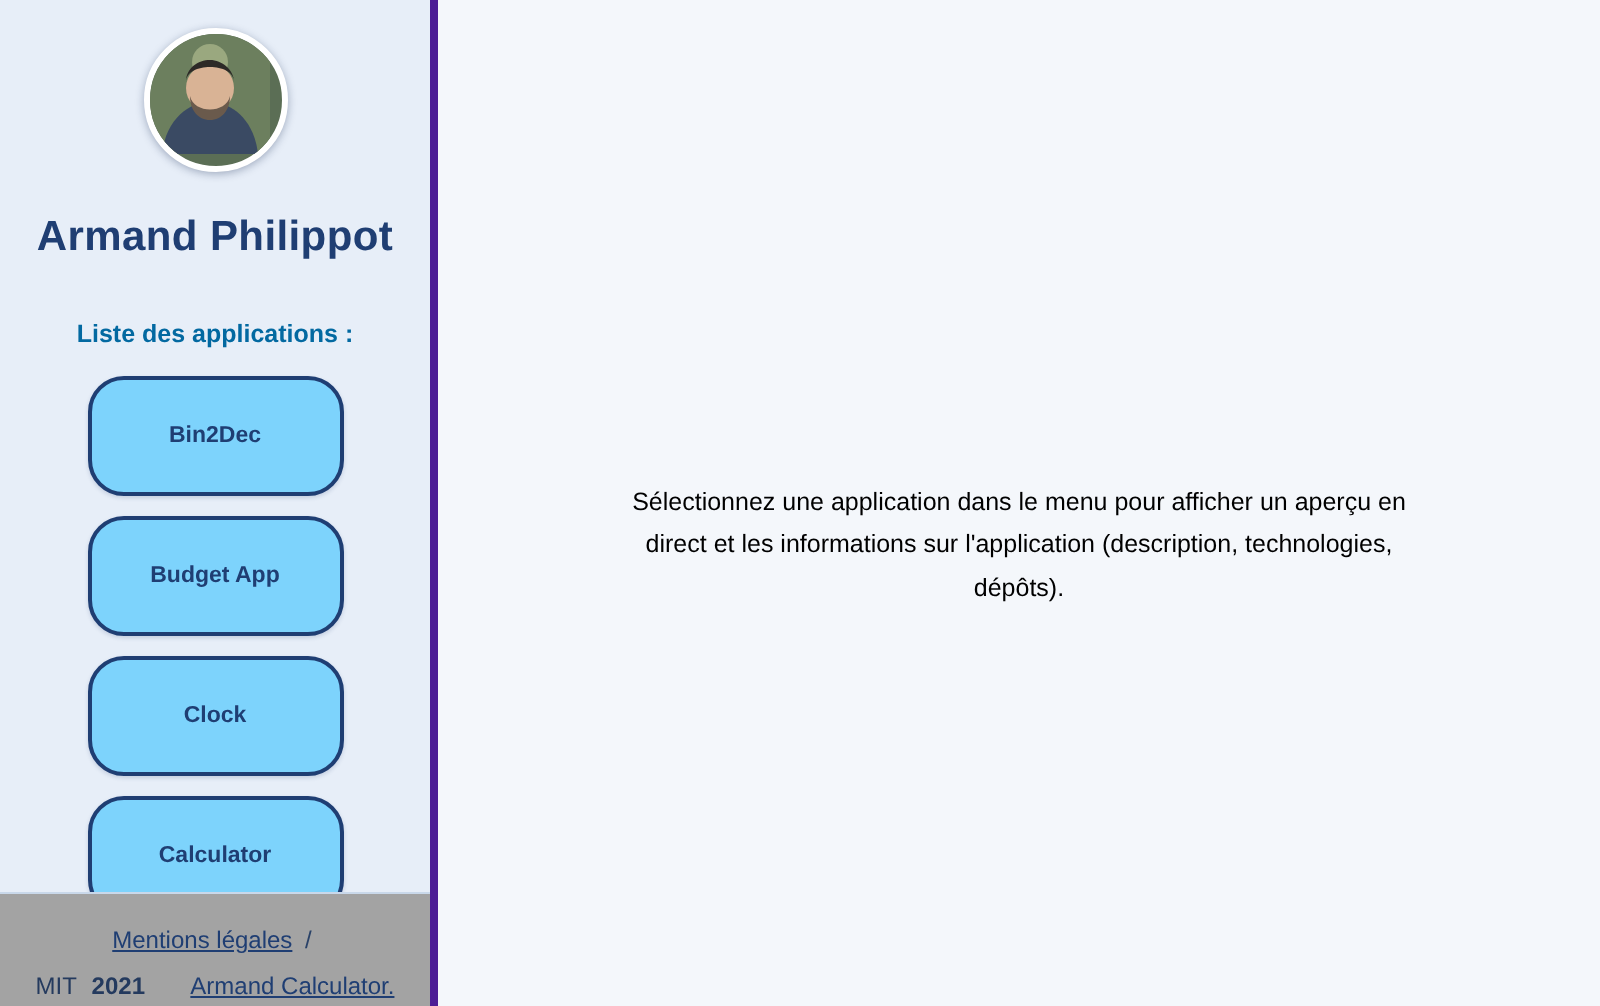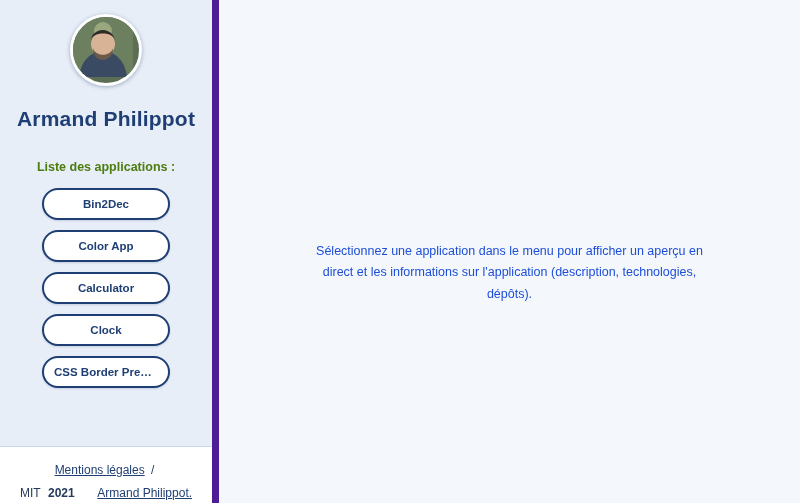--- a/index.html
+++ b/index.html
@@ -18,21 +18,21 @@
     width: 800px;
     height: 503px;
   }
 
   
   .sidebar {
     width: 219px;
     height: 503px;
     box-sizing: border-box;
     background: #e7eef8;
-    border-right: 7px solid #4c1d95;
+    border-right: 4px solid #4c1d95;
     display: flex;
     flex-direction: column;
     position: relative;
   }
   .sidebar-scroll {
     flex: 1 1 auto;
     overflow: hidden;
     padding: 14px 16px 0 16px;
     box-sizing: border-box;
     display: flex;
@@ -67,57 +67,57 @@
     font-size: 12.5px;
     letter-spacing: 1.1px;
     color: #2a4268;
     text-align: center;
     text-transform: uppercase;
   }
   .list-label {
     margin-top: 24px;
     font-size: 12.5px;
     font-weight: bold;
-    color: #4d7c0f;
+    color: #0369a1;
     text-align: center;
   }
 
   .app-list {
     list-style: none;
     margin: 14px 0 0 0;
     padding: 0;
     width: 100%;
     display: flex;
     flex-direction: column;
     align-items: center;
     gap: 10px;
   }
   .app-item {
     width: 128px;
-    padding: 8px 10px;
-    box-sizing: border-box;
-    background: #ffffff;
+    padding: 22px 10px;
+    box-sizing: border-box;
+    background: #7dd3fc;
     border: 2px solid #1f3e73;
     border-radius: 18px;
     color: #1f3e73;
     font-size: 11.5px;
     font-weight: bold;
     text-align: center;
     cursor: pointer;
     white-space: nowrap;
     overflow: hidden;
     text-overflow: ellipsis;
     box-shadow: 0 1px 2px rgba(31,62,115,0.18);
   }
 
   
   .sidebar-footer {
     flex: none;
     border-top: 1px solid #c9d8ea;
-    background: #ffffff;
+    background: #a3a3a3;
     padding: 12px 14px 14px 14px;
     box-sizing: border-box;
     text-align: center;
     font-size: 12px;
     color: #243a5e;
     height: 57px;
   }
   .footer-line {
     line-height: 1.9;
   }
@@ -149,21 +149,21 @@
     background: #f4f7fb;
     display: flex;
     align-items: flex-start;
     justify-content: center;
     box-sizing: border-box;
     padding-top: 228px;
   }
   .placeholder {
     max-width: 420px;
     text-align: center;
-    color: #1d4ed8;
+    color: #000000;
     font-size: 12.5px;
     line-height: 1.75;
   }
 </style>
 </head>
 <body>
 
 <div class="app">
 
   <aside class="sidebar">
@@ -178,38 +178,38 @@
           <path d="M18 24 C18 14 42 14 42 24 C42 18 36 13 30 13 C24 13 18 17 18 24 Z" fill="#2d2a27"></path>
           <path d="M20 31 C22 40 38 40 40 31 C40 38 36 43 30 43 C24 43 20 38 20 31 Z" fill="#6a5a4c"></path>
         </svg>
       </div>
 
       <div class="name">Armand Philippot</div>
       <div class="list-label">Liste des applications :</div>
 
       <ul class="app-list">
         <li class="app-item">Bin2Dec</li>
-        <li class="app-item">Color App</li>
+        <li class="app-item">Budget App</li>
+        <li class="app-item">Clock</li>
         <li class="app-item">Calculator</li>
-        <li class="app-item">Clock</li>
         <li class="app-item">CSS Border Previewer</li>
 
       </ul>
 
     </div>
 
     <div class="sidebar-footer">
       <div class="footer-line">
         <span class="footer-link">Mentions légales</span>
         <span class="footer-sep">/</span>
       </div>
       <div class="footer-line">
         <span class="footer-license">MIT</span>
         <span class="footer-year">2021</span>
-        <span class="footer-link">Armand Philippot.</span>
+        <span class="footer-link">Armand Calculator.</span>
       </div>
     </div>
   </aside>
 
   <main class="main">
     <p class="placeholder">Sélectionnez une application dans le menu pour afficher un aperçu en direct et les informations sur l'application (description, technologies, dépôts).</p>
   </main>
 
 </div>
 

